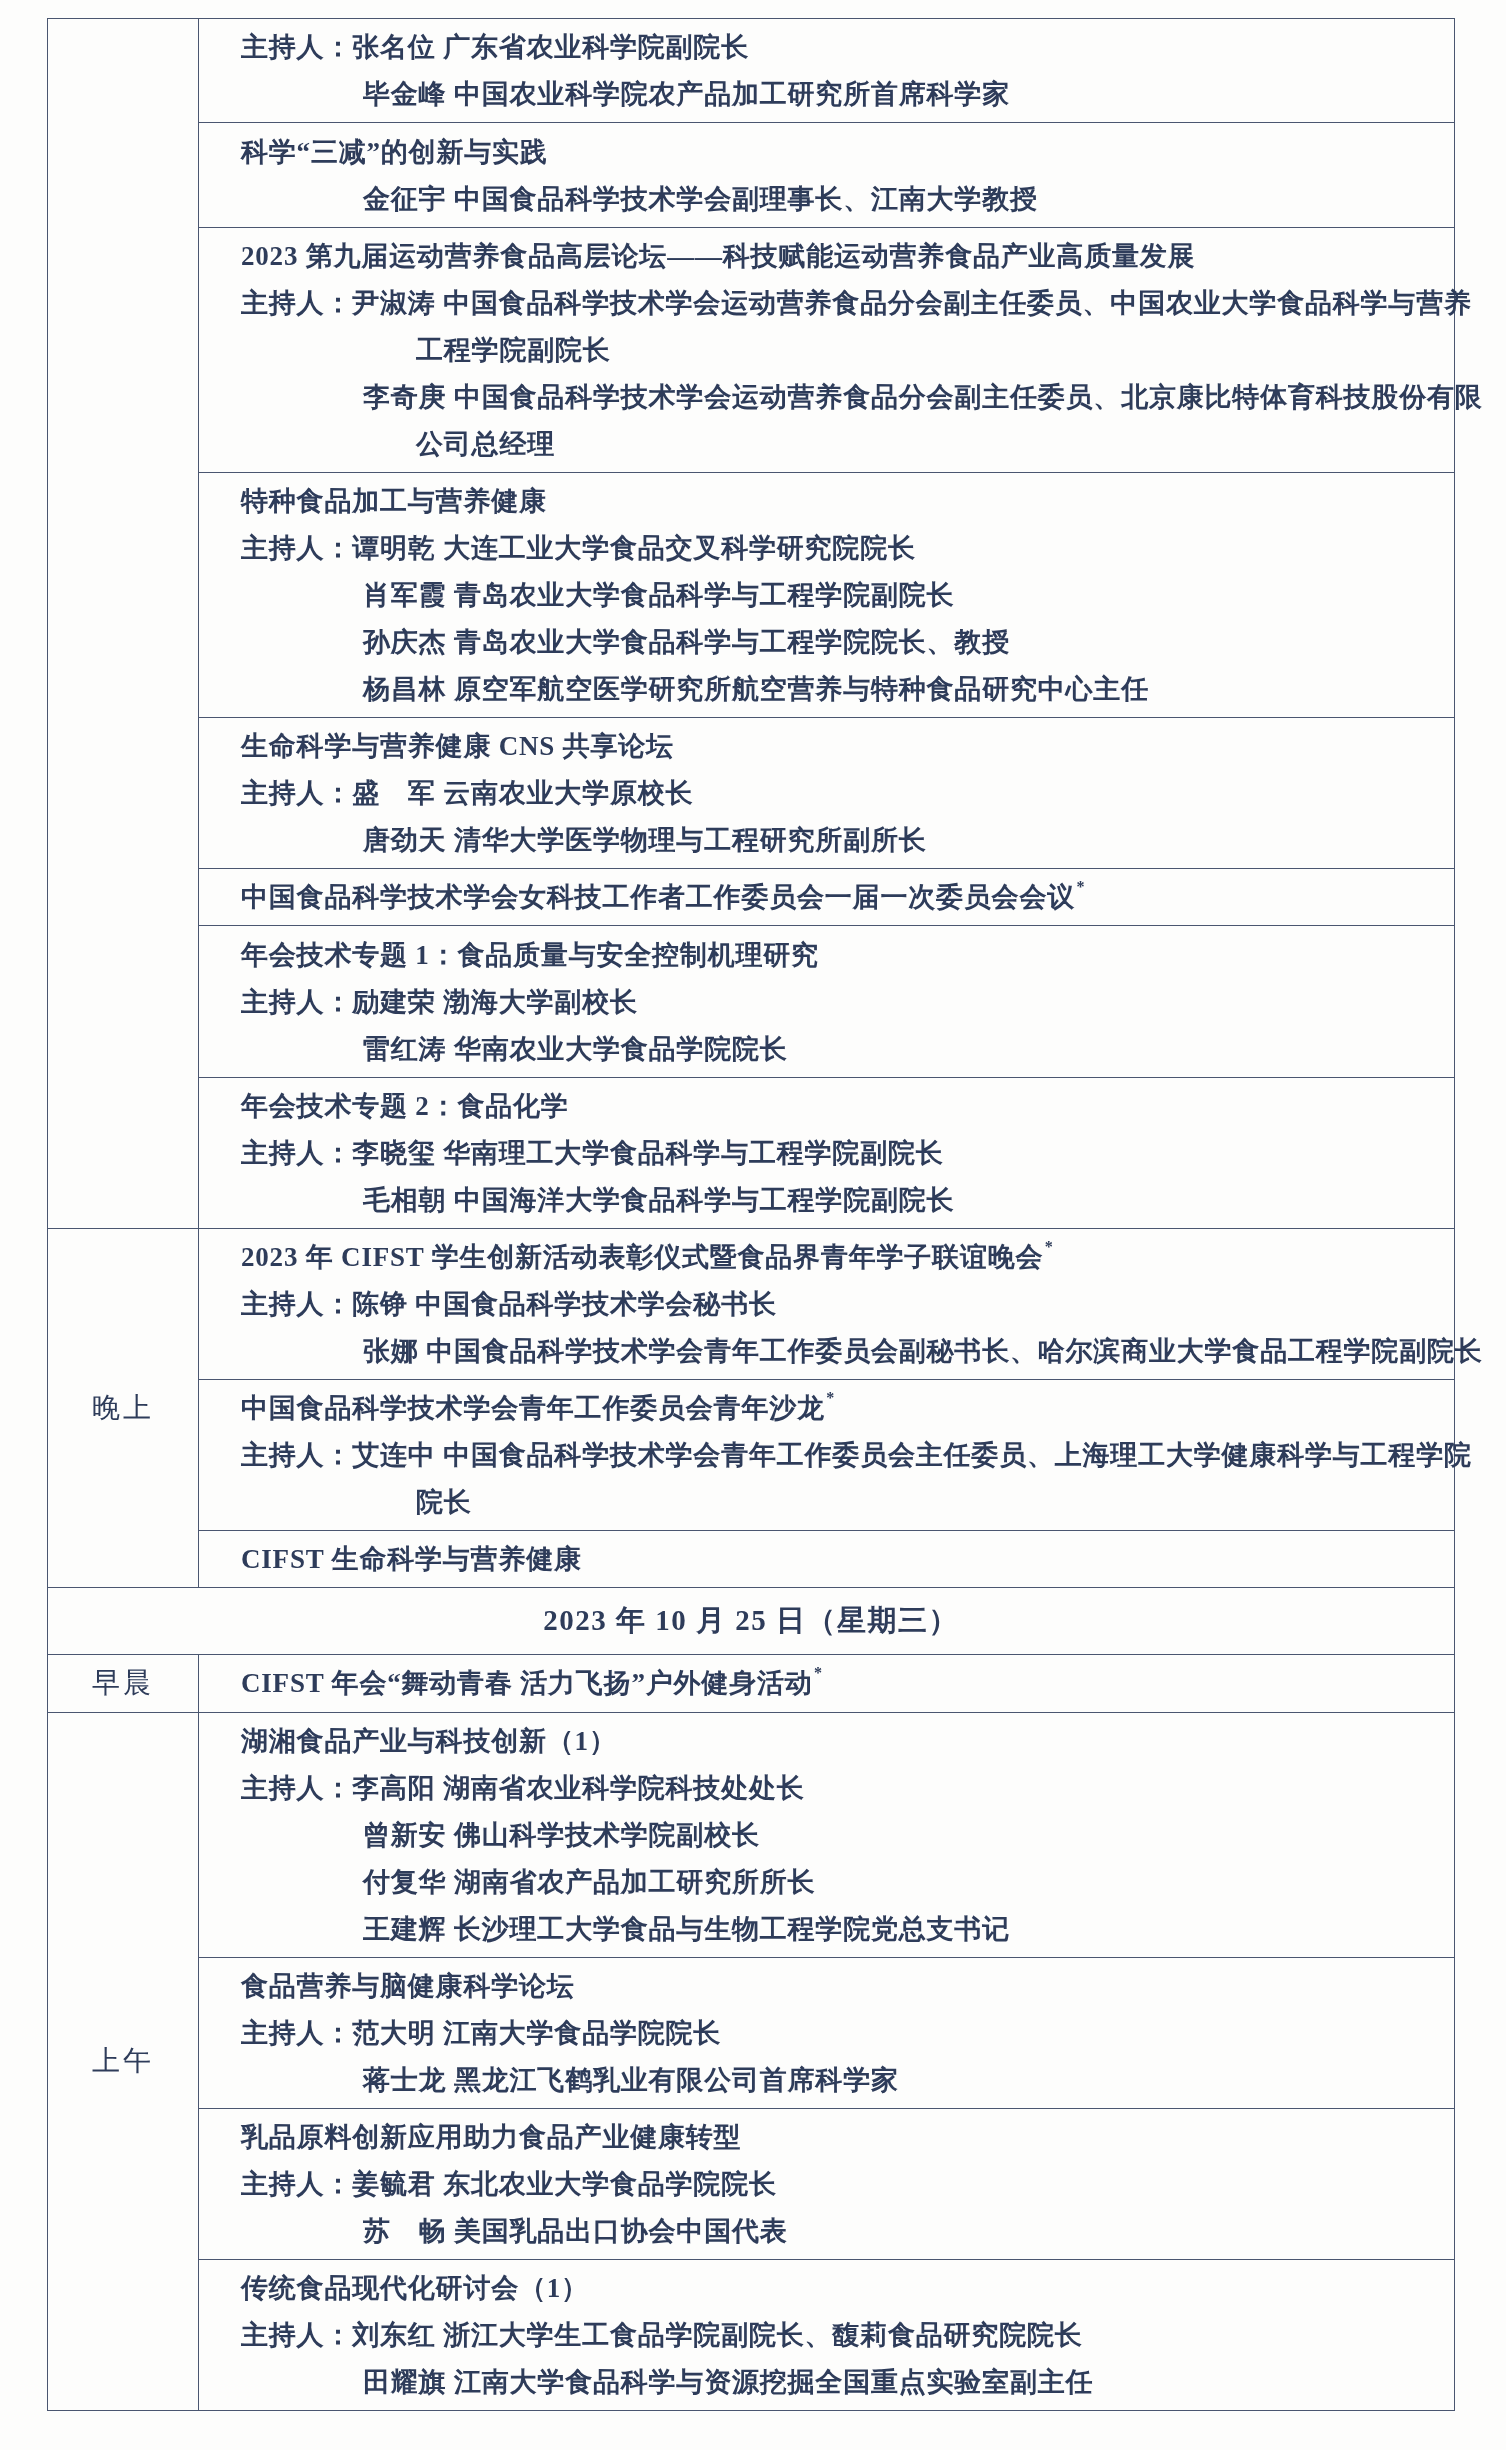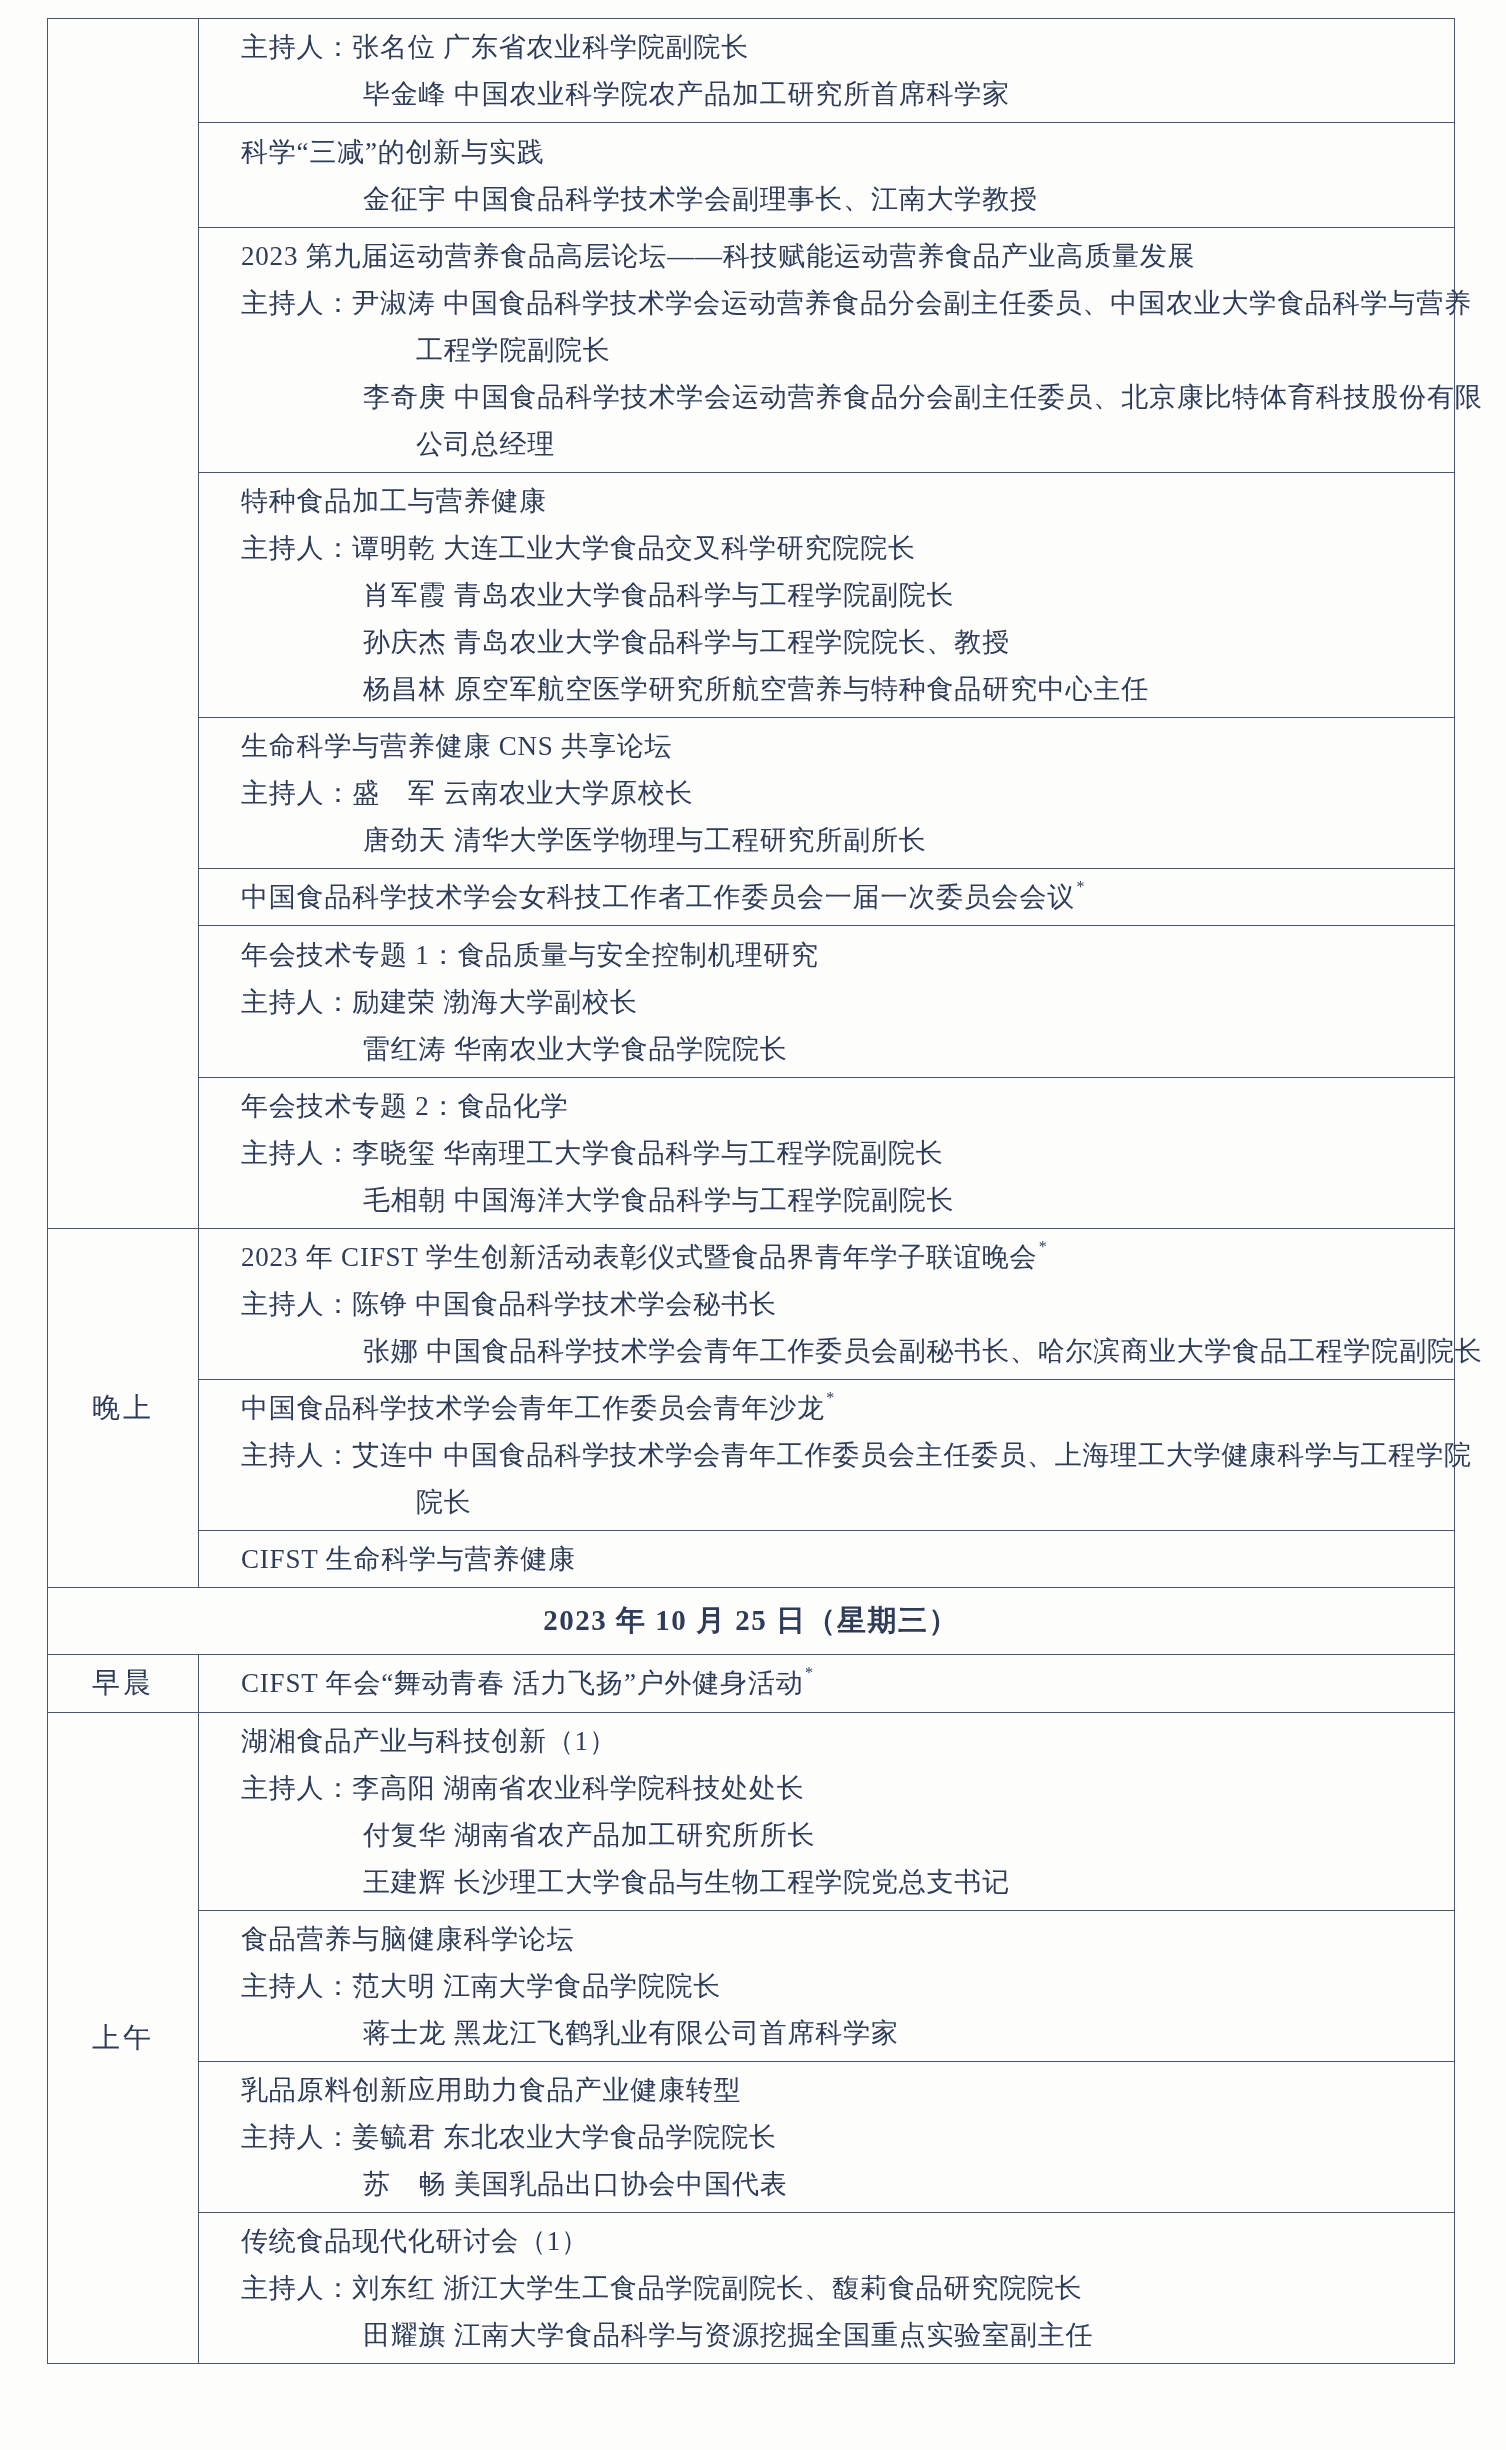--- a/index.html
+++ b/index.html
@@ -23,21 +23,21 @@
     flex:0 0 150px;width:150px;
     border-right:1.5px solid #4a5670;
     display:flex;align-items:center;justify-content:center;
     font-size:28px;letter-spacing:3.1px;
   }
   .rows{flex:1;display:flex;flex-direction:column;min-width:0}
   .row{padding:4.6px 0;border-bottom:1.5px solid #4a5670}
   .row:last-child{border-bottom:none}
   .line{
     height:47px;display:flex;align-items:center;
-    white-space:nowrap;font-size:27px;letter-spacing:0.8px;
+    white-space:nowrap;font-size:27px;letter-spacing:0.8px;font-weight:bold;
   }
   .indent-0{padding-left:42px}
   .indent-1{padding-left:164px}
   .indent-2{padding-left:217px}
   .line sup{
     font-size:16px;position:relative;top:-10px;margin-left:1.5px;
   }
   .date-row{
     height:66px;display:flex;align-items:center;justify-content:center;
     font-weight:bold;font-size:29px;letter-spacing:1.5px;text-align:right;
@@ -191,20 +191,23 @@
       <div class="time-cell">上午</div>
       <div class="rows">
         <div class="row">
           <div class="line indent-0">
             <span>湖湘食品产业与科技创新（1）</span>
           </div>
           <div class="line indent-0">
             <span>主持人：李高阳 湖南省农业科学院科技处处长</span>
           </div>
           <div class="line indent-1">
+            <span>曾新安 佛山科学技术学院副校长</span>
+          </div>
+          <div class="line indent-1">
             <span>付复华 湖南省农产品加工研究所所长</span>
           </div>
           <div class="line indent-1">
             <span>王建辉 长沙理工大学食品与生物工程学院党总支书记</span>
           </div>
         </div>
         <div class="row">
           <div class="line indent-0">
             <span>食品营养与脑健康科学论坛</span>
           </div>

